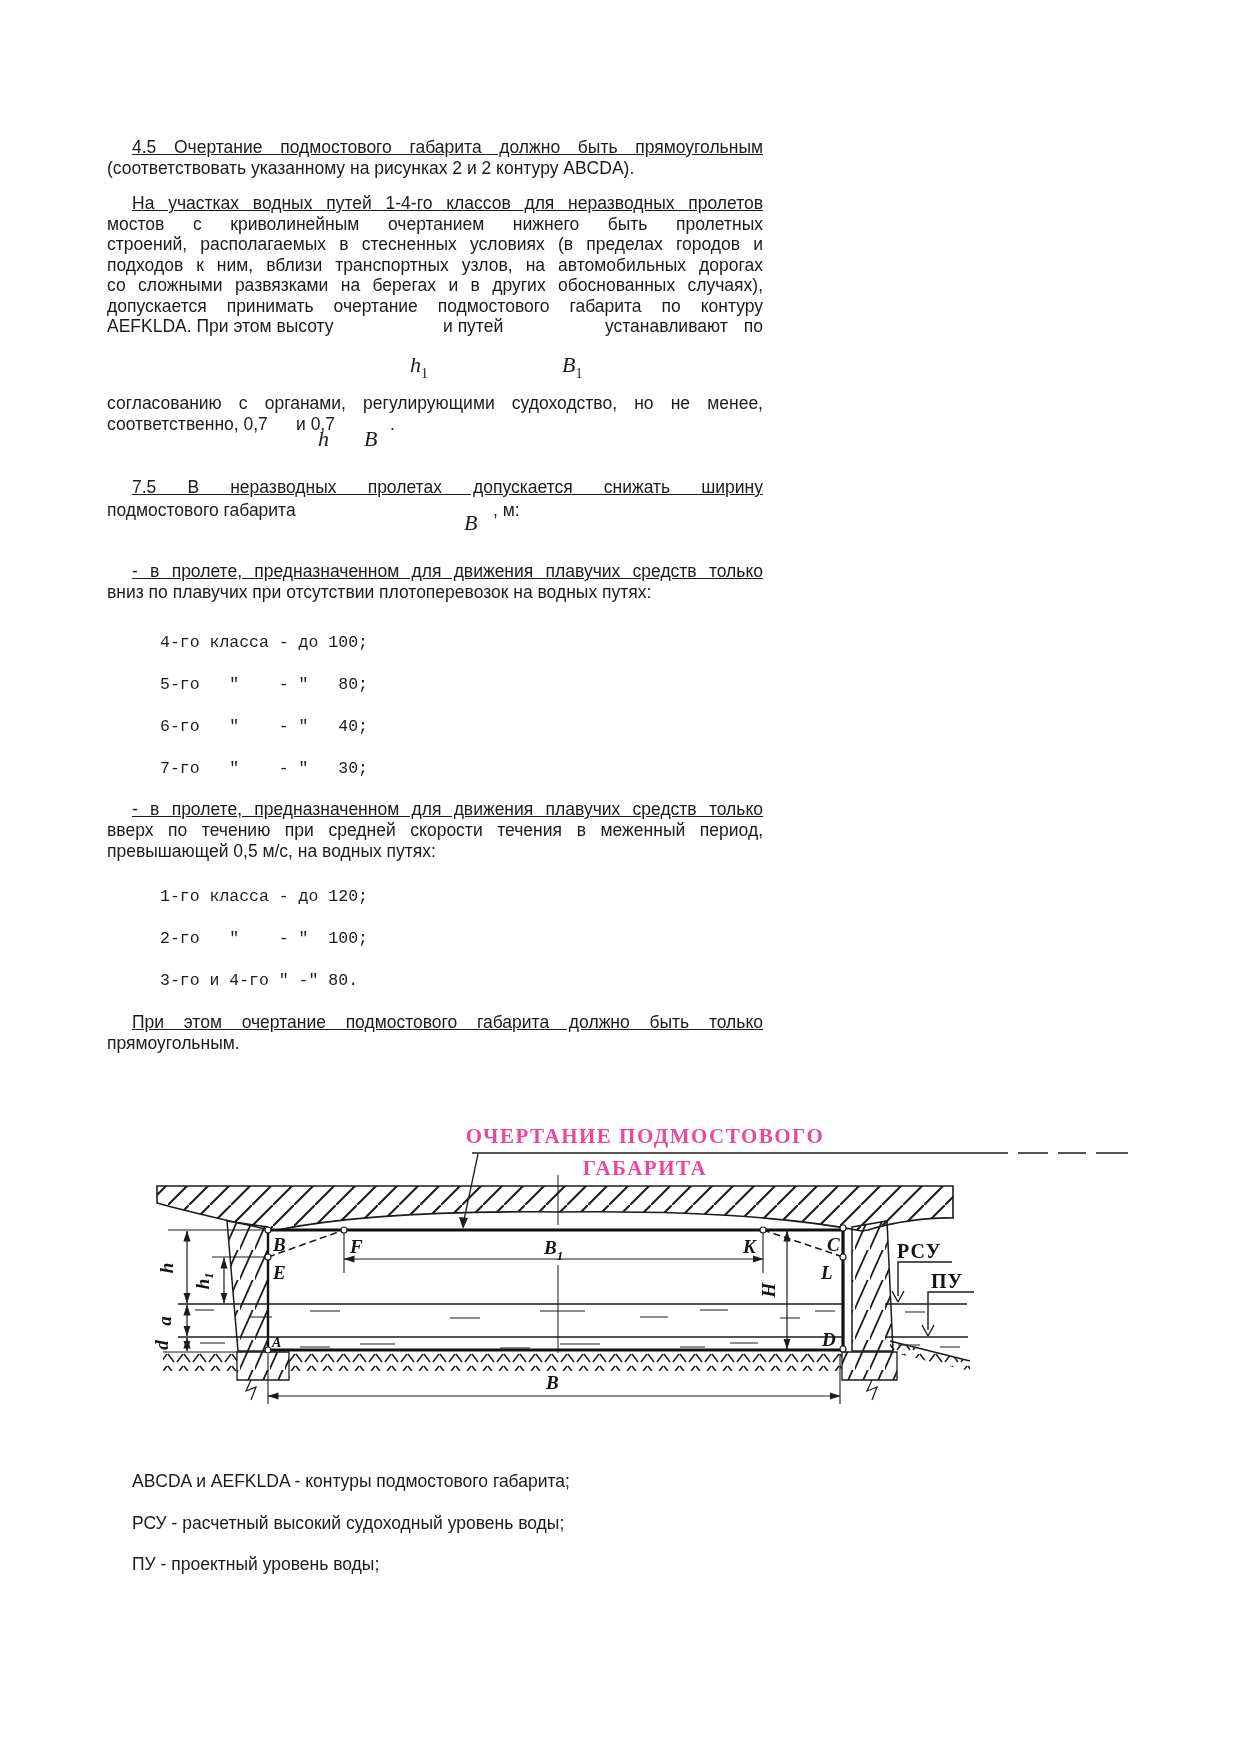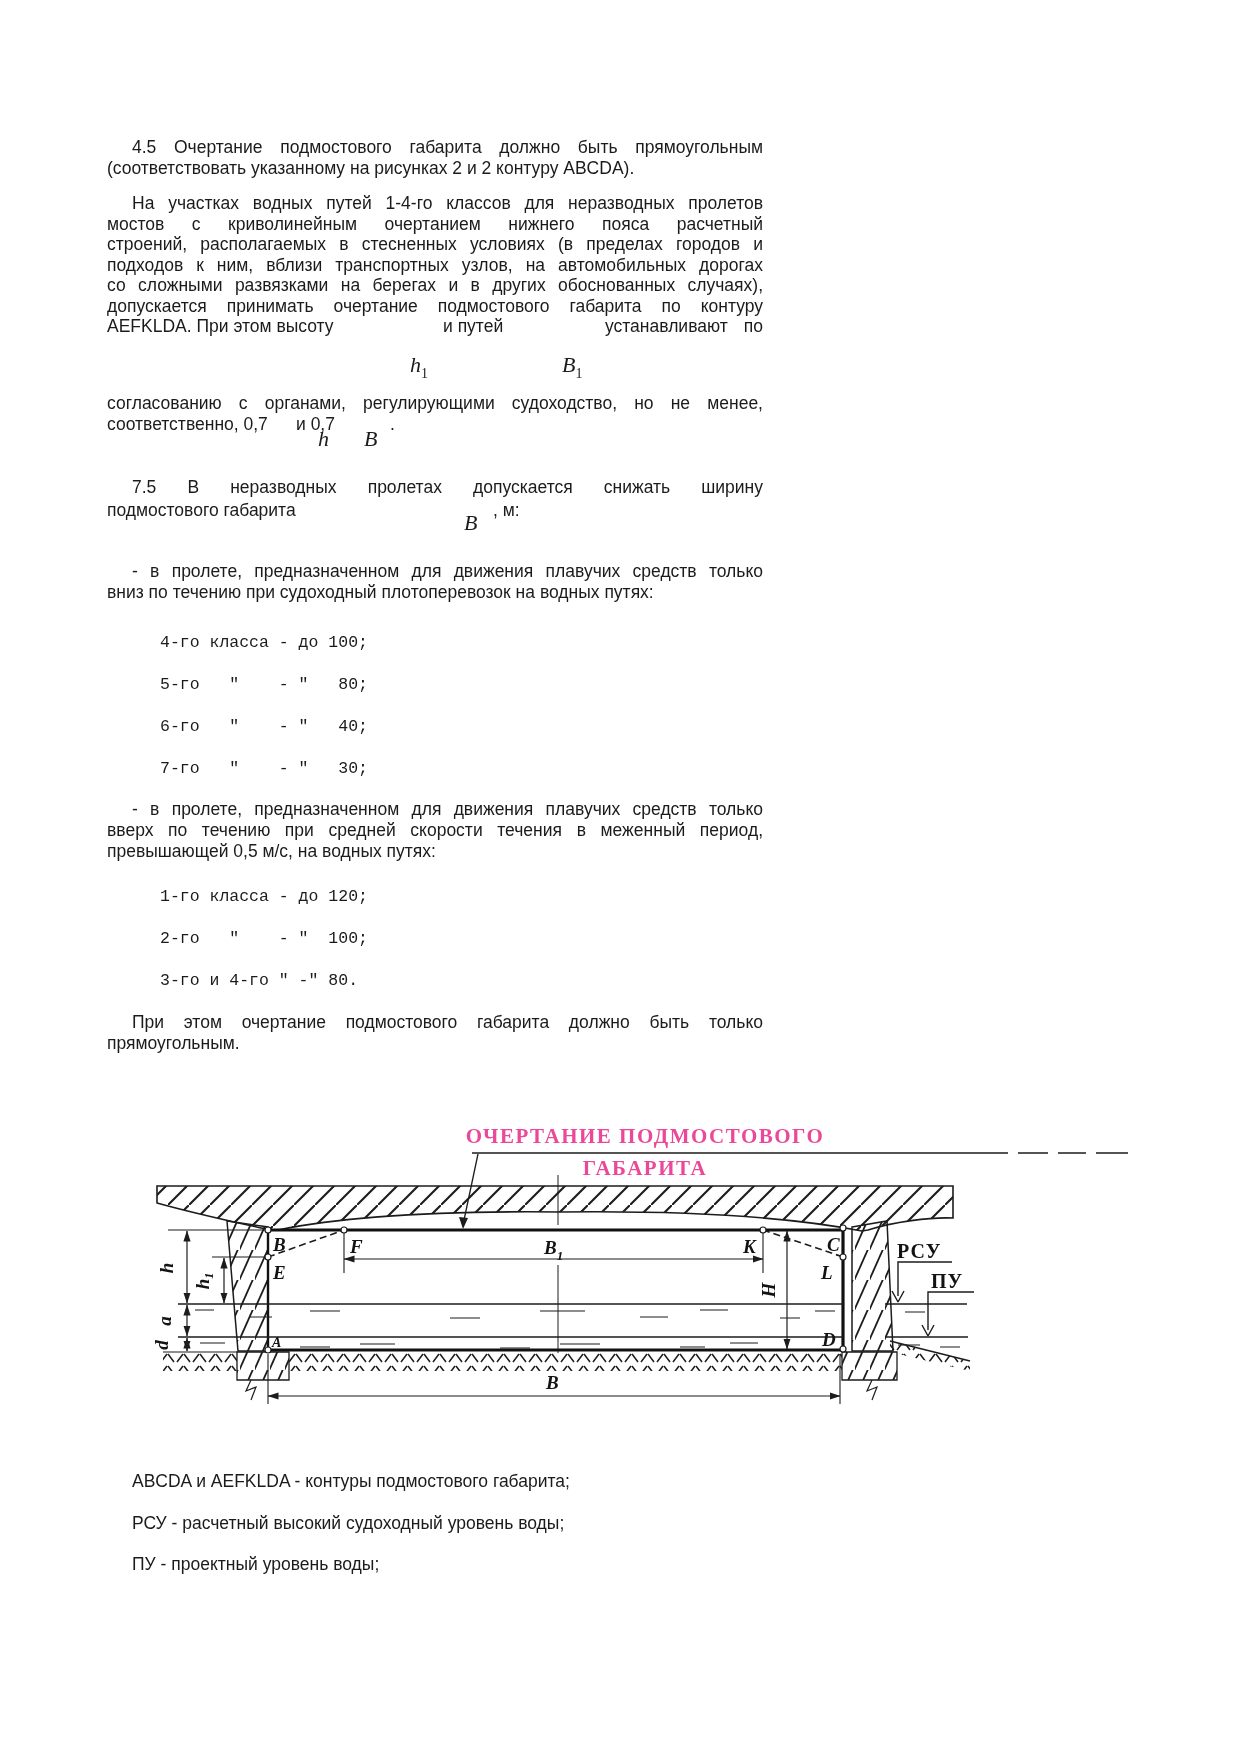--- a/index.html
+++ b/index.html
@@ -1,20 +1,20 @@
 <!DOCTYPE html>
 <html><head>
 <meta charset="utf-8">
 <style>
   html,body{margin:0;padding:0;background:#ffffff;}
   .page{position:relative;width:1240px;height:1755px;background:#ffffff;overflow:hidden;
         font-family:"Liberation Sans",sans-serif;color:#1b1b1b;}
   .ln{position:absolute;left:107px;width:656px;font-size:17.5px;line-height:21px;white-space:normal;}
   .just{text-align:justify;text-align-last:justify;}
-  .ind{text-indent:25px;}
+  .ind{text-indent:25px;text-decoration:underline;}
   .seg{position:absolute;font-size:17.5px;line-height:21px;white-space:pre;}
   .segjust{position:absolute;font-size:17.5px;line-height:21px;text-align:justify;text-align-last:justify;}
   .mono{position:absolute;left:160px;font-family:"Liberation Mono",monospace;font-size:16.5px;line-height:19px;white-space:pre;}
   .fml{position:absolute;font-family:"Liberation Serif",serif;font-style:italic;font-size:22px;line-height:22px;}
   .fsub{font-size:14px;vertical-align:-6px;font-style:normal;font-family:"Liberation Serif",serif;}
   .figtitle{position:absolute;left:350px;width:590px;text-align:center;
             font-family:"Liberation Serif",serif;font-weight:bold;font-size:21px;letter-spacing:1.5px;color:#ec4899;}
   .legend{position:absolute;left:132px;font-size:17.5px;line-height:21px;}
   svg text{font-family:"Liberation Serif",serif;}
   .lbl{font-weight:bold;font-style:italic;font-size:19px;fill:#131313;}
@@ -23,21 +23,21 @@
 </style>
 </head>
 <body>
 
 <div class="page">
 
   <div class="ln just ind" style="top:137px">4.5 Очертание подмостового габарита должно быть прямоугольным</div>
   <div class="ln" style="top:158px">(соответствовать указанному на рисунках 2 и 2 контуру ABCDA).</div>
 
   <div class="ln just ind" style="top:193px">На участках водных путей 1-4-го классов для неразводных пролетов</div>
-  <div class="ln just" style="top:214px">мостов с криволинейным очертанием нижнего пояса расчетный</div>
+  <div class="ln just" style="top:214px">мостов с криволинейным очертанием нижнего быть пролетных</div>
   <div class="ln just" style="top:234px">строений, располагаемых в стесненных условиях (в пределах городов и</div>
   <div class="ln just" style="top:275px">со сложными развязками на берегах и в других обоснованных случаях),</div>
   <div class="ln just" style="top:255px">подходов к ним, вблизи транспортных узлов, на автомобильных дорогах</div>
   <div class="ln just" style="top:296px">допускается принимать очертание подмостового габарита по контуру</div>
   <div class="seg" style="left:107px;top:316px">AEFKLDA. При этом высоту</div>
   <div class="seg" style="left:443px;top:316px">и путей</div>
   <div class="segjust" style="left:605px;top:316px;width:158px">устанавливают по</div>
   <span class="fml" style="left:410px;top:354px"><span>h</span><span class="fsub">1</span></span>
   <span class="fml" style="left:562px;top:354px"><span>B</span><span class="fsub">1</span></span>
   <div class="ln just" style="top:393px">согласованию с органами, регулирующими судоходство, но не менее,</div>
@@ -46,21 +46,21 @@
   <div class="seg" style="left:390px;top:414px">.</div>
   <span class="fml" style="left:318px;top:428px">h</span>
   <span class="fml" style="left:364px;top:428px">B</span>
 
   <div class="ln just ind" style="top:477px">7.5 В неразводных пролетах допускается снижать ширину</div>
   <div class="seg" style="left:107px;top:500px">подмостового габарита</div>
   <div class="seg" style="left:493px;top:500px">, м:</div>
   <span class="fml" style="left:464px;top:512px">B</span>
 
   <div class="ln just ind" style="top:561px">- в пролете, предназначенном для движения плавучих средств только</div>
-  <div class="ln" style="top:582px">вниз по течению при судоходный плотоперевозок на водных путях:</div>
+  <div class="ln" style="top:582px">вниз по плавучих при отсутствии плотоперевозок на водных путях:</div>
 
   <div class="mono" style="top:633px">4-го класса - до 100;</div>
   <div class="mono" style="top:675px">5-го   "    - "   80;</div>
   <div class="mono" style="top:717px">6-го   "    - "   40;</div>
   <div class="mono" style="top:759px">7-го   "    - "   30;</div>
 
   <div class="ln just ind" style="top:799px">- в пролете, предназначенном для движения плавучих средств только</div>
   <div class="ln just" style="top:820px">вверх по течению при средней скорости течения в меженный период,</div>
   <div class="ln" style="top:841px">превышающей 0,5 м/с, на водных путях:</div>
 

